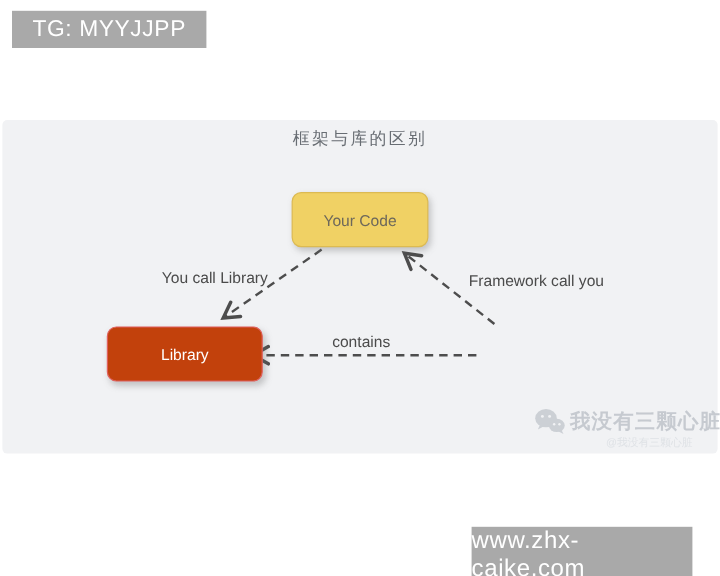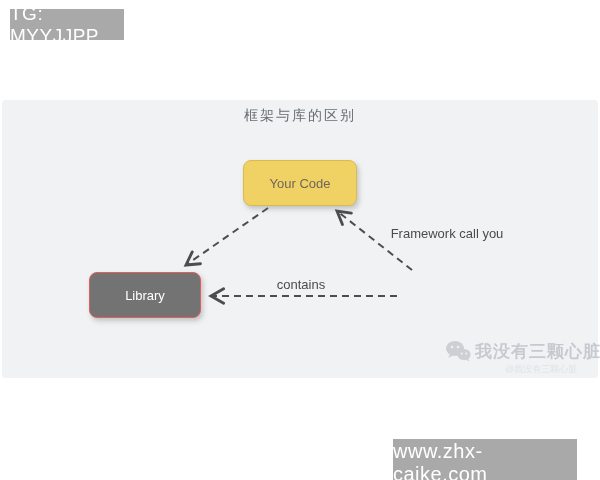--- a/index.html
+++ b/index.html
@@ -16,21 +16,21 @@
     position: absolute;
     background: #a9a9a9;
     color: #ffffff;
     display: flex;
     align-items: center;
     justify-content: center;
     font-family: "Liberation Sans", sans-serif;
   }
   .badge-tg {
     left: 10px; top: 9px;
-    width: 114px; height: 31px;
+    width: 162px; height: 31px;
     font-size: 19px;
     letter-spacing: 0.5px;
   }
   .badge-site {
     left: 393px; top: 439px;
     width: 184px; height: 48px;
     font-size: 20px;
     letter-spacing: 0.5px;
   }
   .panel {
@@ -58,22 +58,22 @@
     font-size: 13px;
     box-shadow: 2px 3px 5px rgba(110,110,110,0.35);
   }
   .node-your-code {
     left: 243px; top: 160px; width: 114px; height: 46px;
     background: #f0d164;
     border: 1px solid #dcba52;
     color: #6d685b;
   }
   .node-library {
-    left: 89px; top: 272px; width: 112px; height: 46px;
-    background: #737373;
+    left: 89px; top: 272px; width: 130px; height: 46px;
+    background: #c2410c;
     border: 1px solid #e05f5c;
     color: #ffffff;
   }
   .node-framework {
     left: 400px; top: 272px; width: 113px; height: 46px;
     background: #4f86d9;
     border: 1px solid #3e74c6;
     color: #ffffff;
   }
   .edges-svg {
@@ -133,20 +133,21 @@
       </marker>
     </defs>
 
     <line x1="268" y1="208" x2="186" y2="265" stroke="#4d4d4d" stroke-width="2" stroke-dasharray="7 5" marker-end="url(#arrowhead)"></line>
 
     <line x1="412" y1="270" x2="337" y2="211" stroke="#4d4d4d" stroke-width="2" stroke-dasharray="7 5" marker-end="url(#arrowhead)"></line>
 
     <line x1="397" y1="296" x2="211" y2="296" stroke="#4d4d4d" stroke-width="2" stroke-dasharray="7 5" marker-end="url(#arrowhead)"></line>
   </svg>
 
+  <div class="edge-label label-you-call">You call Library</div>
   <div class="edge-label label-fw-call">Framework call you</div>
   <div class="edge-label label-contains">contains</div>
 
   <div class="node node-your-code">
     <span>Your Code</span>
   </div>
   <div class="node node-library">
     <span>Library</span>
   </div>
 

